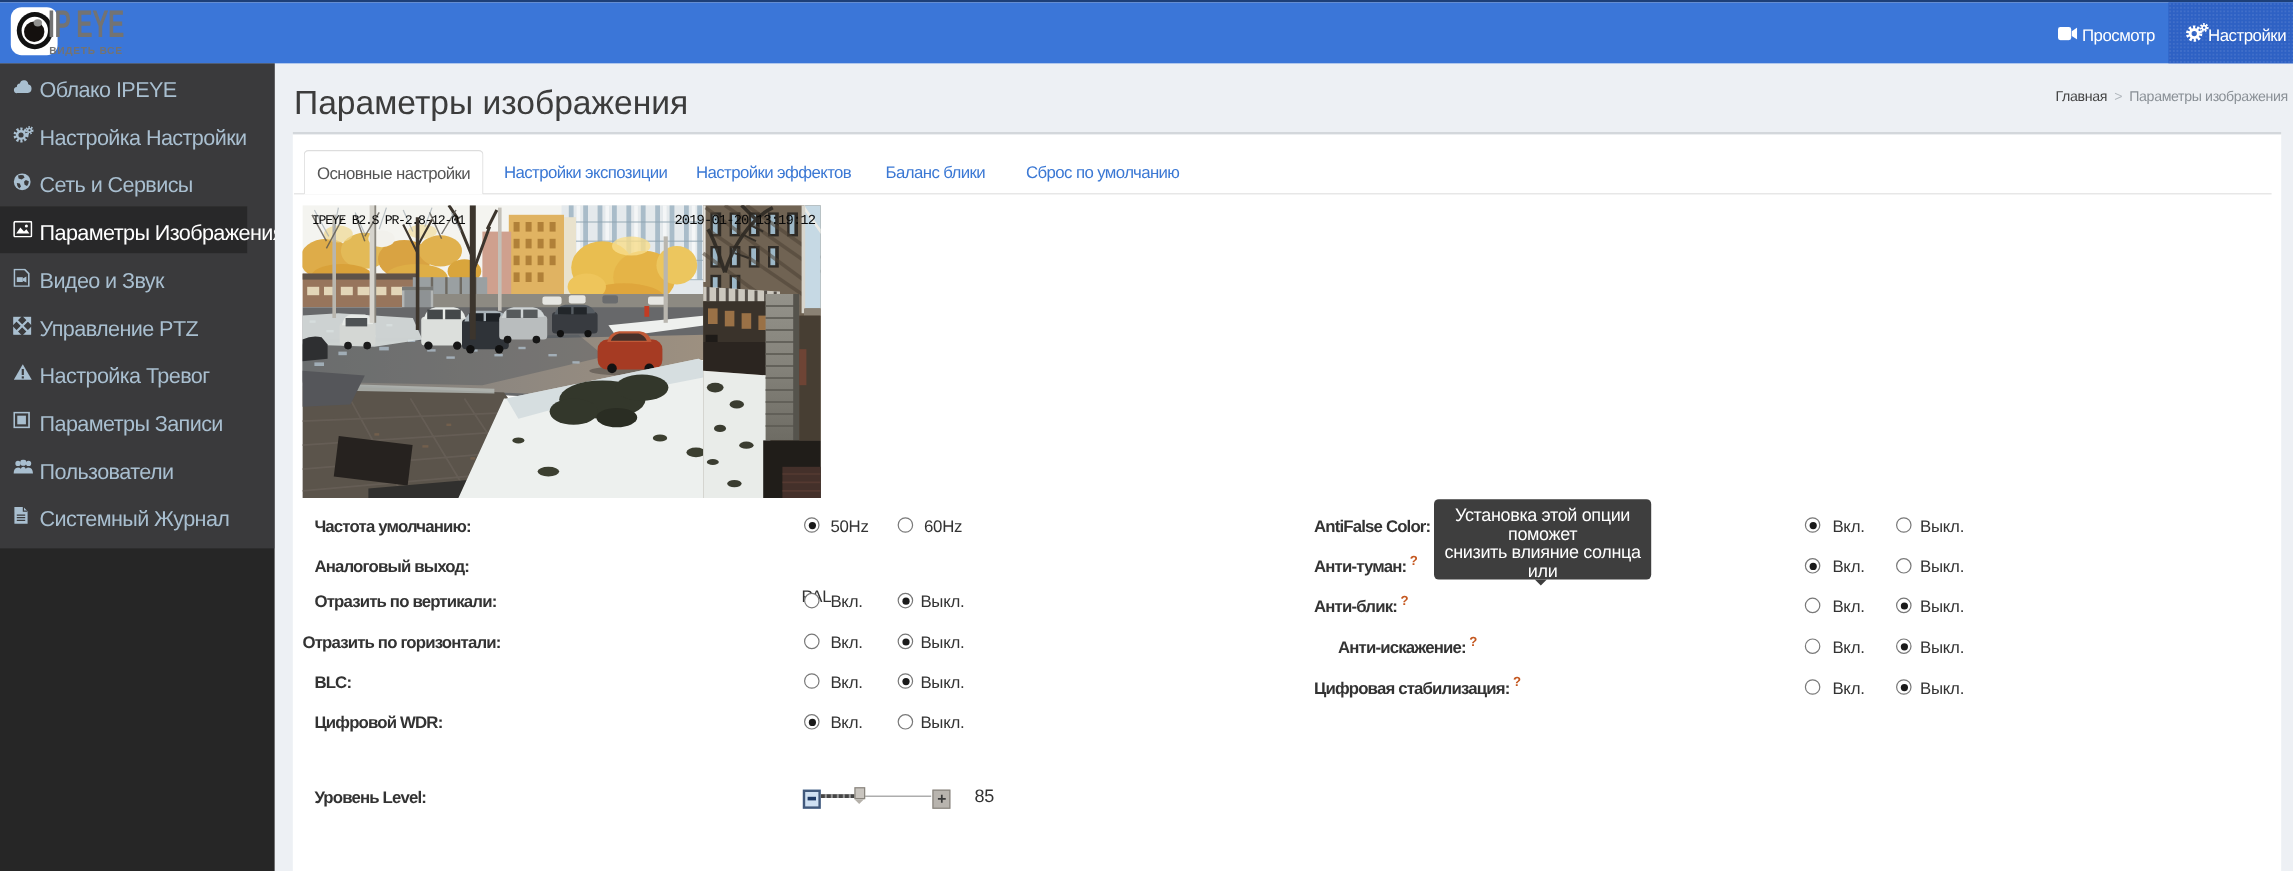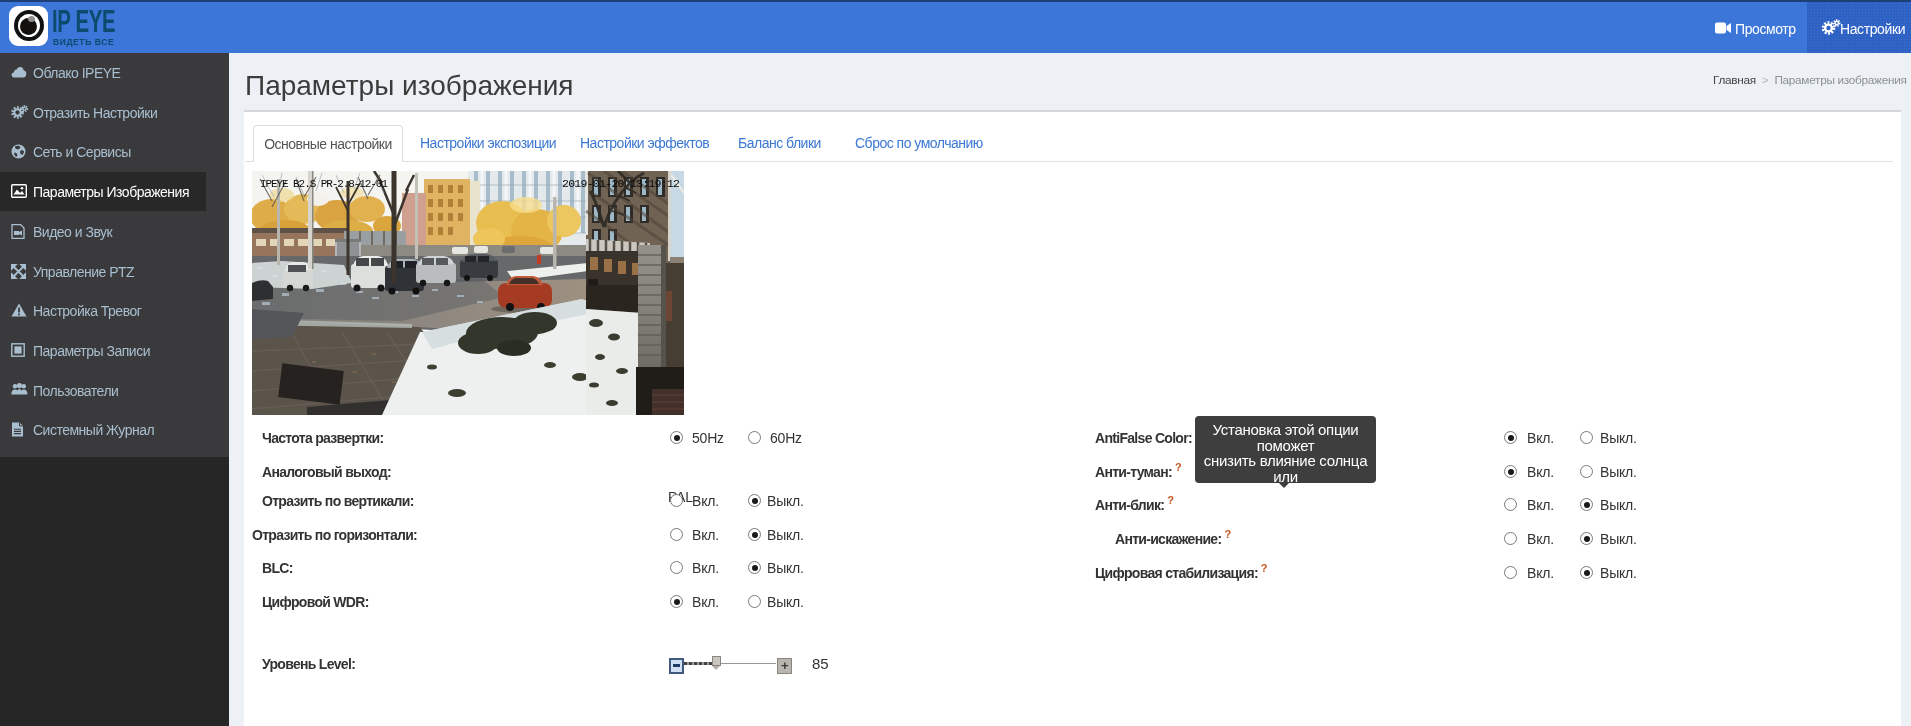--- a/index.html
+++ b/index.html
@@ -8,35 +8,35 @@
     font-family:"Liberation Sans", sans-serif; }
   .abs { position:absolute; }
   
   #topline { left:0; top:0; width:1911px; height:2px; background:#1d3f78; }
   #header { left:0; top:2px; width:1911px; height:51px; background:#3b76d8; }
   #logobox { left:9px; top:6px; width:39px; height:40px; background:#fff; border-radius:9px; }
   #eye-outer { left:5px; top:4px; width:30px; height:31px; border-radius:50%; background:#111; }
   #eye-white { left:4px; top:4px; width:22px; height:23px; border-radius:50%; background:#fff; }
   #eye-pupil { left:2px; top:4px; width:17px; height:17px; border-radius:50%; background:#14100e; }
   #eye-hl { left:10px; top:2px; width:7px; height:6px; border-radius:50%; background:#90908e; }
-  #logotext { left:52px; top:3px; color:#0c4a6e; }
+  #logotext { left:40px; top:3px; color:#737373; }
   #logotext .big { font-size:30px; font-weight:bold; letter-spacing:-0.5px;
      transform:scale(0.68,1.07); transform-origin:0 0; white-space:nowrap; }
   #logotext .small { position:absolute; left:1px; top:34px; font-size:8.5px; font-weight:bold; letter-spacing:0.6px; white-space:nowrap;}
   .hnav { top:2px; height:51px; color:#fff; font-size:14px; white-space:nowrap; letter-spacing:-0.4px; }
   #nav-view { left:1700px; width:107px; }
   #nav-set { left:1807px; width:104px; background:#2e61c4;
      background-image:radial-gradient(rgba(255,255,255,0.09) 0.8px, rgba(255,255,255,0) 1px);
      background-size:3px 3px; }
   .hnav .ic { position:absolute; top:18px; }
   .hnav .tx { position:absolute; top:19px; }
   
   #sidebar-deep { left:0; top:53px; width:229px; height:673px; background:#262626; }
   #sidebar { left:0; top:53px; width:229px; height:404px; background:#3a3a3c; }
-  .sitem { position:absolute; left:0; width:206px; height:39px; color:#a9bfd0; font-size:14px; letter-spacing:-0.5px; }
+  .sitem { position:absolute; left:0; width:206px; height:39px; color:#a9bfd0; font-size:18px; letter-spacing:-0.5px; }
   .sitem.active { background:#282829; color:#fff; }
   .sitem .ic { position:absolute; left:11px; top:12px; }
   .sitem .tx { position:absolute; left:33px; top:12px; white-space:nowrap; }
   
   #content-bg { left:229px; top:53px; width:1682px; height:673px; background:#edf0f4; }
   #title { left:245px; top:70px; font-size:28px; color:#3c3c3c; }
   #crumbs { left:1713px; top:73px; font-size:11.8px; color:#444; white-space:nowrap; letter-spacing:-0.3px; }
   #crumbs .sep { color:#b0b6bc; padding:0 6px; }
   #crumbs .cur { color:#8a9096; }
   #panel { left:244px; top:110px; width:1657px; height:616px; background:#fff; border-top:2px solid #d3d7db; }
@@ -114,21 +114,21 @@
 </div>
 <div class="sitem" style="top:92.7px;">
   <svg class="ic" width="17" height="15" viewBox="0 0 17 15">
         <g fill="none" stroke="#a9bfd0">
           <circle cx="6.5" cy="7.5" r="5" stroke-width="2.6" stroke-dasharray="1.8 1.4"></circle>
           <circle cx="6.5" cy="7.5" r="3.2" stroke-width="2.1"></circle>
           <circle cx="13.6" cy="3.6" r="2.6" stroke-width="1.8" stroke-dasharray="1.2 1"></circle>
           <circle cx="13.6" cy="3.6" r="1.5" stroke-width="1.3"></circle>
         </g>
       </svg>
-  <span class="tx">Отразить Настройки</span>
+  <span class="tx">Настройка Настройки</span>
 </div>
 <div class="sitem" style="top:132.4px;">
   <svg class="ic" width="15" height="15" viewBox="0 0 15 15">
         <circle cx="7.5" cy="7.5" r="7" fill="#a9bfd0"></circle>
         <g fill="#3a3a3c">
           <path d="M4 2.2 Q6 1.4 8.5 2 L9.5 4 L7 5.5 L4.5 4.8 Z"></path>
           <path d="M10.5 6 L13 7 Q13 9.5 11.5 11 L9.5 10 L9 7.5 Z"></path>
           <path d="M3 8.5 L5.5 9 L6.5 11.5 L5 13 Q3 11.5 3 8.5 Z"></path>
         </g>
       </svg>
@@ -532,21 +532,21 @@
   <g stroke="#9aa4ac" stroke-width="1" opacity="0.65" fill="none">
     <path d="M10 4 L22 26 M30 2 L26 22 M44 6 L52 24 M70 2 L64 20 M84 4 L92 22 M108 2 L102 18 M124 6 L132 22"></path>
   </g>
 
   <text x="8" y="16" font-family="Liberation Mono, monospace" font-size="11" fill="#0a0a0a" textLength="128">IPEYE B2.S PR-2.8-12-01</text>
   <text x="310" y="16" font-family="Liberation Mono, monospace" font-size="11.5" fill="#0a0a0a" textLength="118">2019-01-20 13:19:12</text>
 </svg>
 </div>
 
 <div id="form-left">
-  <div class="lab" style="left:262px; top:430px;">Частота развертки:</div>
+  <div class="lab" style="left:262px; top:430px;">Частота умолчанию:</div>
   <div class="radio sel" style="left:670px; top:431px;"></div>
   <div class="val" style="left:692px; top:430px;">50Hz</div>
   <div class="radio" style="left:748px; top:431px;"></div>
   <div class="val" style="left:770px; top:430px;">60Hz</div>
 
   <div class="lab" style="left:262px; top:464px;">Аналоговый выход:</div>
   <div class="val" style="left:668px; top:457px;margin-top:32px;">PAL</div>
 
   <div class="lab" style="left:262px; top:493px;">Отразить по вертикали:</div>
   <div class="radio" style="left:670px; top:494px;"></div>

